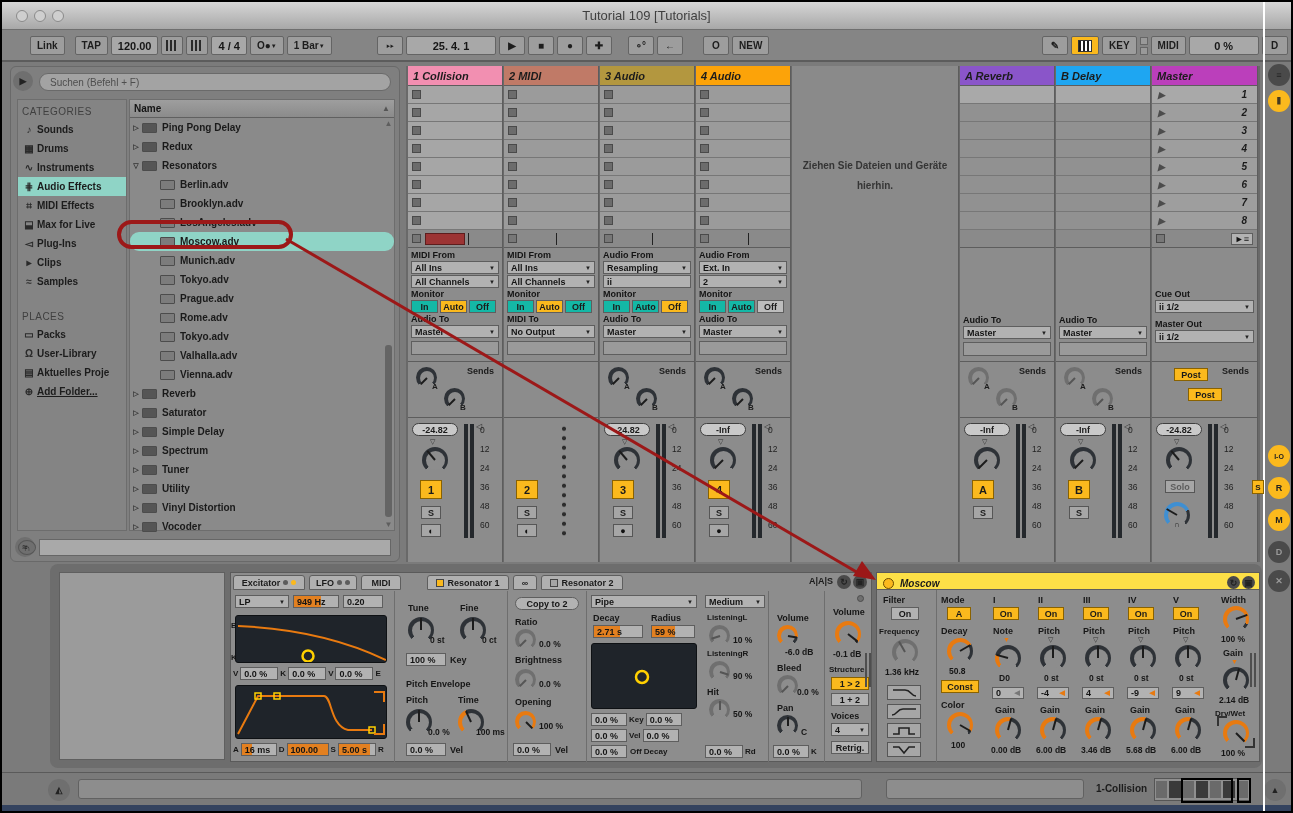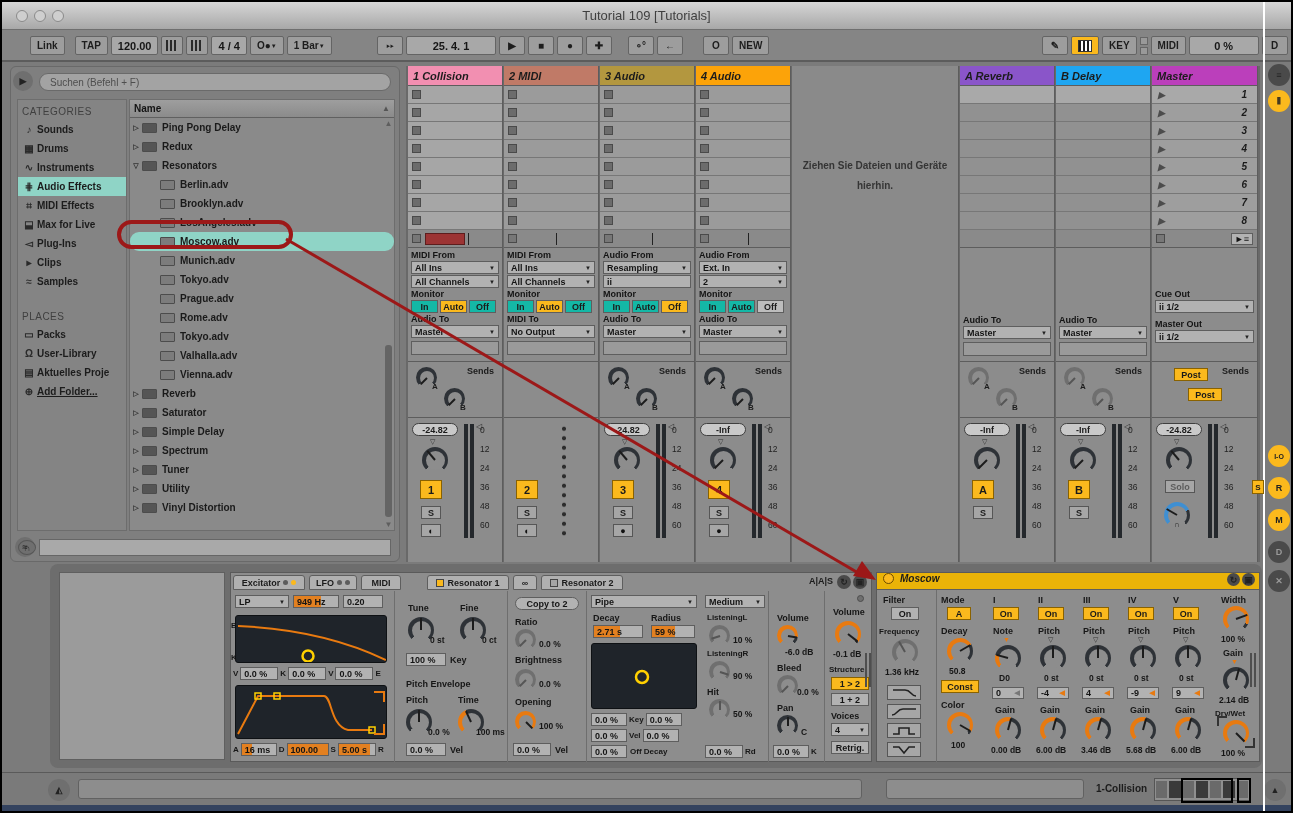--- a/index.html
+++ b/index.html
@@ -419,20 +419,25 @@
             <span class="ficon"></span>
             <span>Utility</span>
           </div>
 
           <div class="tree-row folder">
             <span class="arrow">▷</span>
             <span class="ficon"></span>
             <span>Vinyl Distortion</span>
           </div>
 
+          <div class="tree-row folder">
+            <span class="arrow">▷</span>
+            <span class="ficon"></span>
+            <span>Vocoder</span>
+          </div>
         </div>
       <div class="vscroll">
         <span class="tri" style="top:0">▲</span>
         <div class="thumb"></div>
         <span class="tri" style="bottom:0">▼</span>
       </div>
     </div>
     <span class="circle-btn" style="left:4px;bottom:4px;top:auto;width:20px;height:20px;background:#6f6f6f">≈</span>
     <div class="prev-bar">
       <span style="position:absolute;left:-22px;top:0px;width:18px;height:15px;border:1px solid #555;border-radius:50%;display:flex;align-items:center;justify-content:center;font-size:9px;color:#2f2f2f">∩</span>
@@ -1110,21 +1115,21 @@
         <span class="box combo" style="position:absolute;left:4px;top:132px;width:38px">4</span>
         <span class="box" style="position:absolute;left:4px;top:150px;width:38px;justify-content:center">Retrig.</span>
       </div>
       <div class="dvh" style="right:-1px;top:80px">
           <i></i>
           <i></i>
         </div>
     </div>
 
     <div class="device" style="left:826px;width:384px">
-      <div style="position:absolute;left:0;top:0;width:100%;height:17px;background:#eab308;border-bottom:1px solid #5e5e5e;display:flex;align-items:flex-start">
+      <div style="position:absolute;left:0;top:0;width:100%;height:17px;background:#fde047;border-bottom:1px solid #5e5e5e;display:flex;align-items:flex-end">
         <span style="width:11px;height:11px;border-radius:50%;background:var(--yl);border:1px solid #6b4b00;margin:0 6px"></span>
         <span style="font-size:10px;font-weight:bold;font-style:italic">Moscow</span>
         <span class="circle-btn" style="position:static;width:13px;height:13px;margin-left:auto;margin-right:2px">↻</span>
         <span class="circle-btn" style="position:static;width:13px;height:13px;margin-right:4px">▣</span>
       </div>
 
       <div style="position:absolute;left:0;top:17px;width:60px;height:172px;border-right:1px solid #6e6e6e">
         <span class="lbl" style="position:absolute;left:6px;top:5px">Filter</span>
         <span class="box" style="position:absolute;left:14px;top:17px;width:28px;justify-content:center">On</span>
         <span class="lbl" style="position:absolute;left:2px;top:37px;font-size:8px">Frequency</span>

